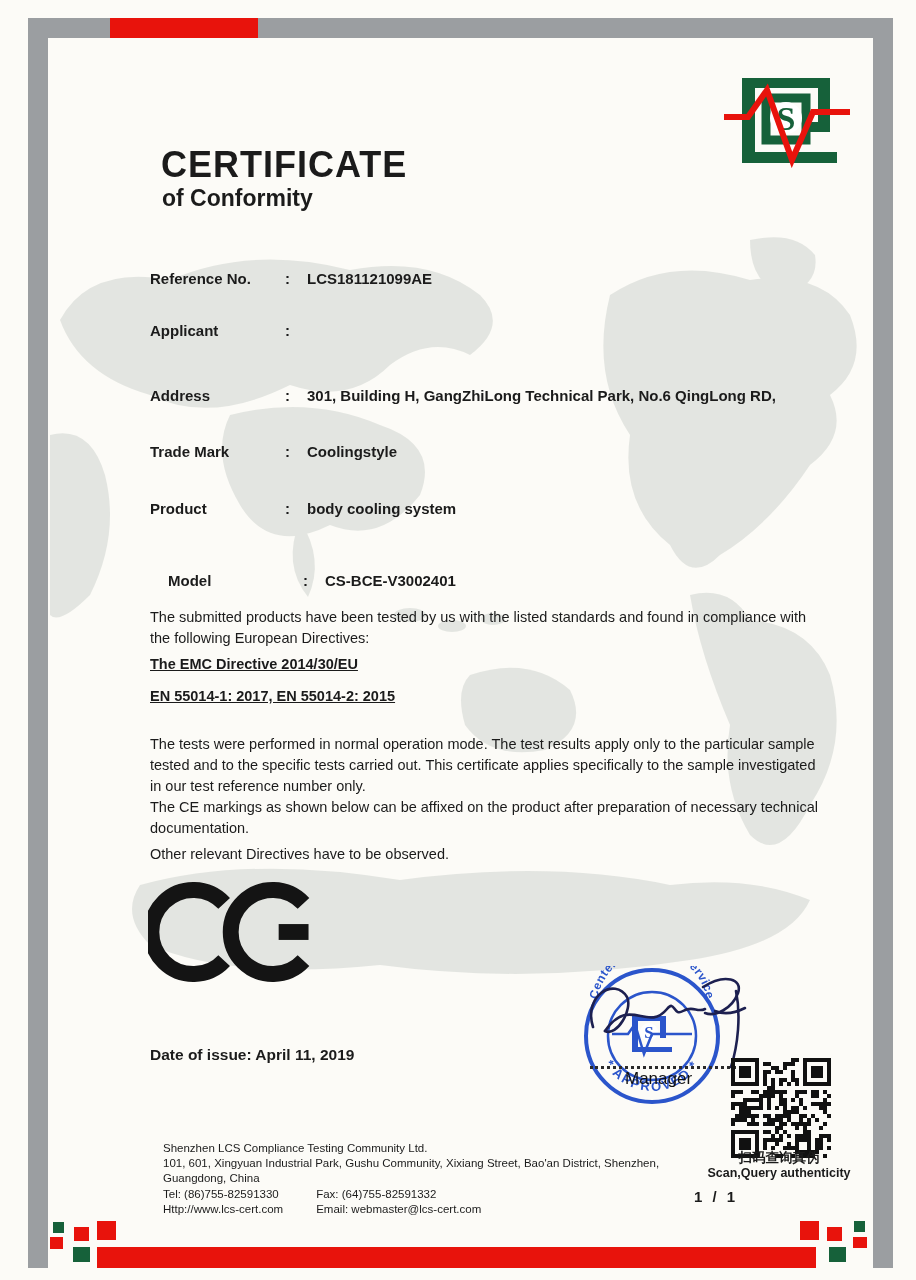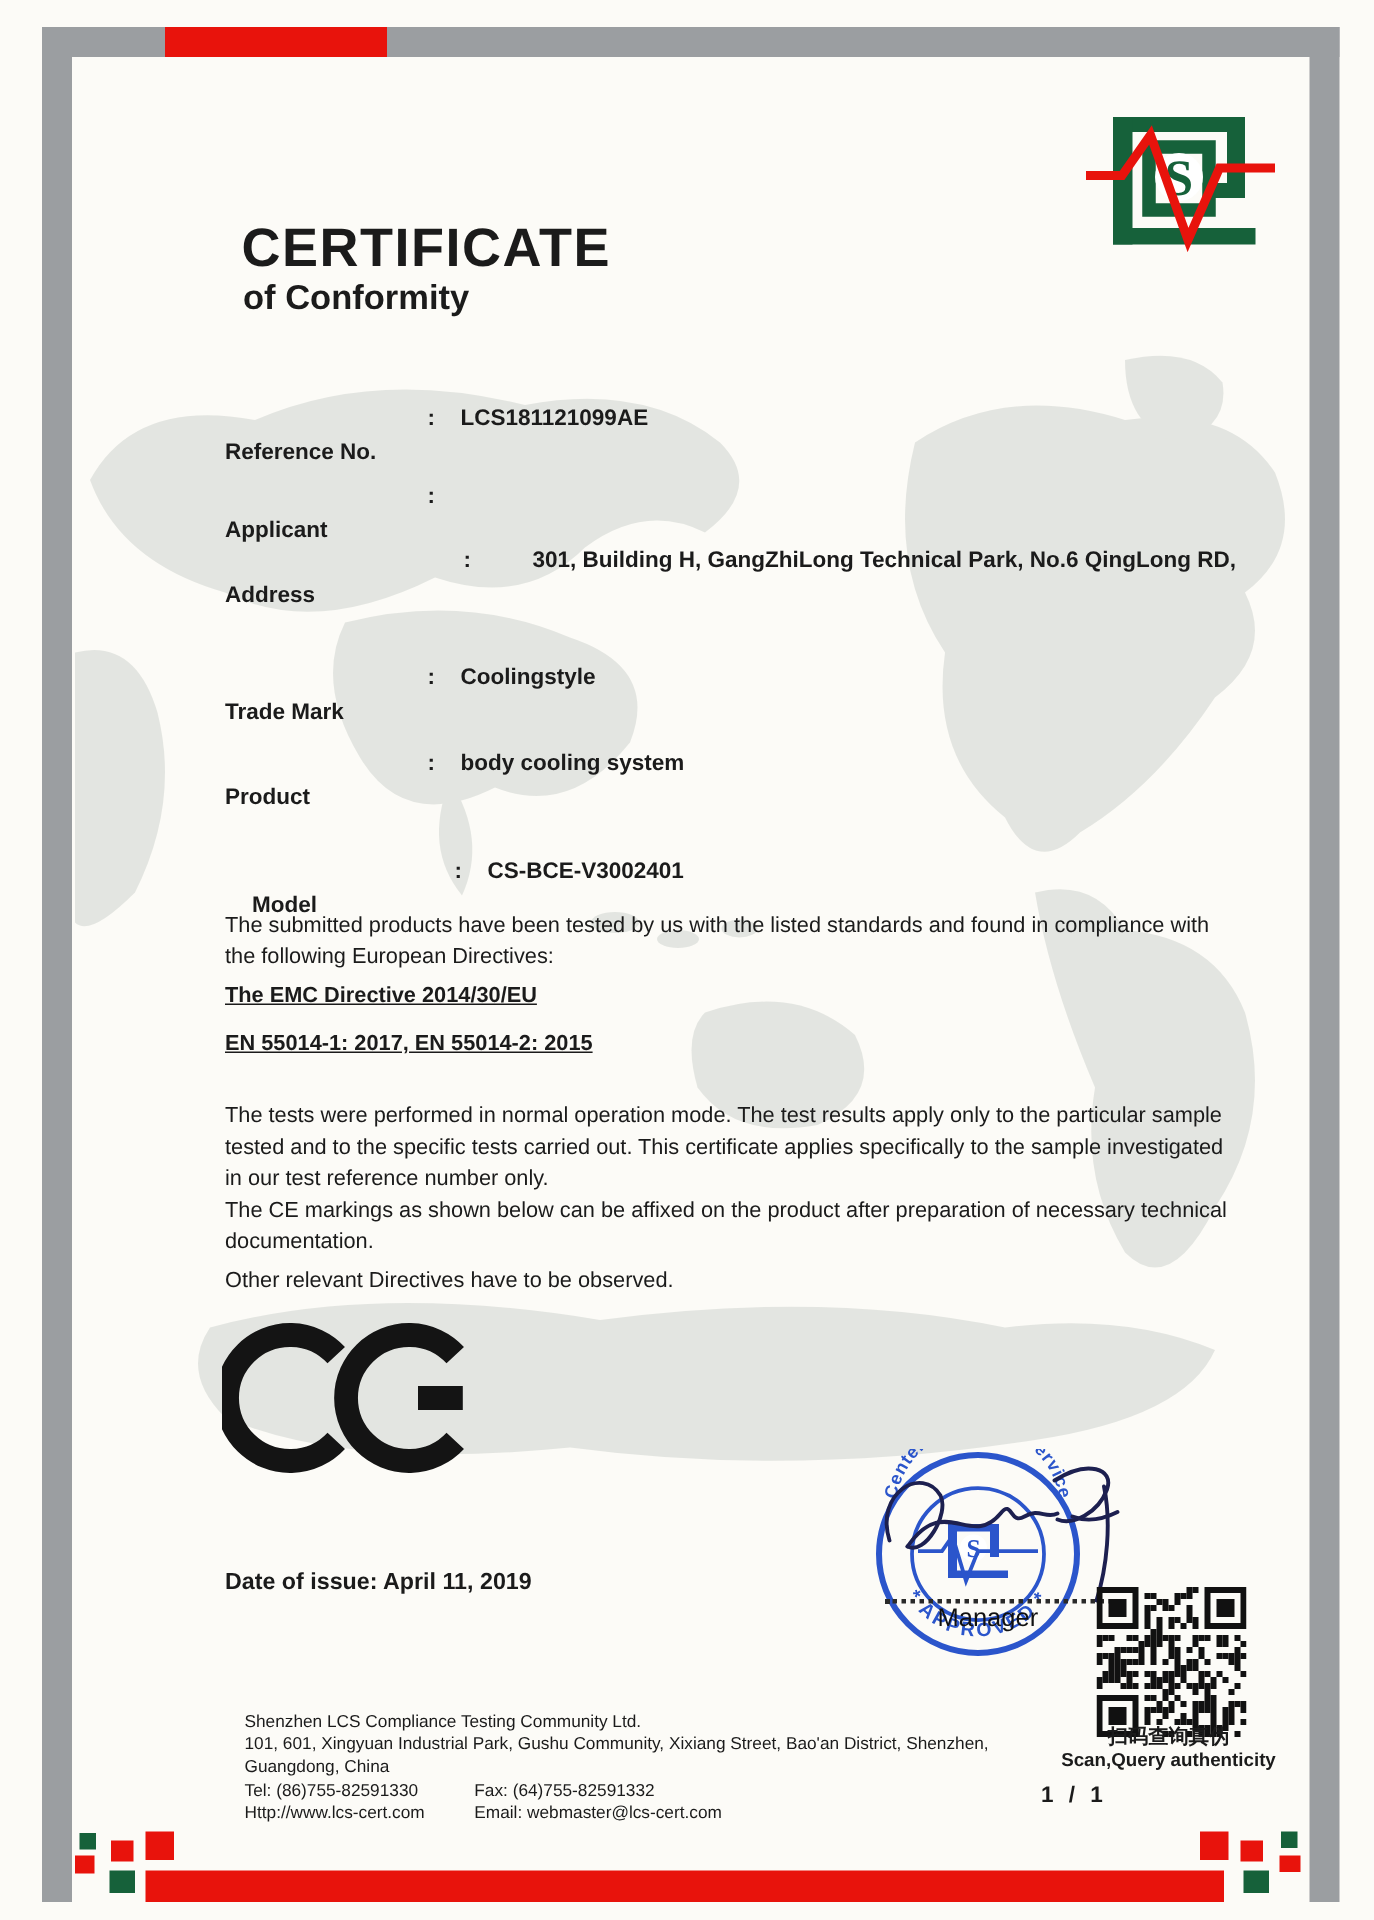--- a/index.html
+++ b/index.html
@@ -13,21 +13,21 @@
   .abs{position:absolute;}
   
   .bar{background:var(--frame-gray);}
   .red{background:var(--accent-red);}
   .green{background:var(--logo-green);}
   
   .title-main{left:161px;top:144px;font-size:36px;font-weight:bold;letter-spacing:1px;}
   .title-sub{left:162px;top:185px;font-size:23px;font-weight:bold;}
   
   .field{left:150px;width:680px;display:flex;font-size:15px;font-weight:bold;line-height:21px;}
-  .f-label{width:135px;flex:none;margin-top:23px;}
+  .f-label{width:135px;flex:none;}
   .f-colon{width:22px;flex:none;}
   .f-value{width:505px;}
   
   .para{left:150px;width:668px;font-size:14.5px;line-height:21px;}
   .bold{font-weight:bold;text-decoration:underline;}
   
   .footer{left:163px;top:1141px;font-size:11.5px;line-height:15.2px;width:520px;}
   .footer .col1{display:inline-block;width:150px;}
   .pagenum{left:694px;top:1188px;font-size:15px;font-weight:bold;letter-spacing:3px;}
   .qr-cap{left:688px;top:1150px;width:182px;text-align:center;font-weight:bold;}
@@ -82,21 +82,21 @@
 
 <div class="abs field" style="top:268px;">
   <span class="f-label">Reference No.</span>
   <span class="f-colon">:</span>
   <span class="f-value">LCS181121099AE</span>
 </div>
 <div class="abs field" style="top:320px;">
   <span class="f-label">Applicant</span>
   <span class="f-colon">:</span>
 </div>
-<div class="abs field" style="top:363px;gap:24px;">
+<div class="abs field" style="top:385px;">
   <span class="f-label">Address</span>
   <span class="f-colon">:</span>
   <span class="f-value"><span>301, Building H, GangZhiLong Technical Park, No.6 QingLong RD,</span><br>
   </span>
 </div>
 <div class="abs field" style="top:441px;">
   <span class="f-label">Trade Mark</span>
   <span class="f-colon">:</span>
   <span class="f-value">Coolingstyle</span>
 </div>

